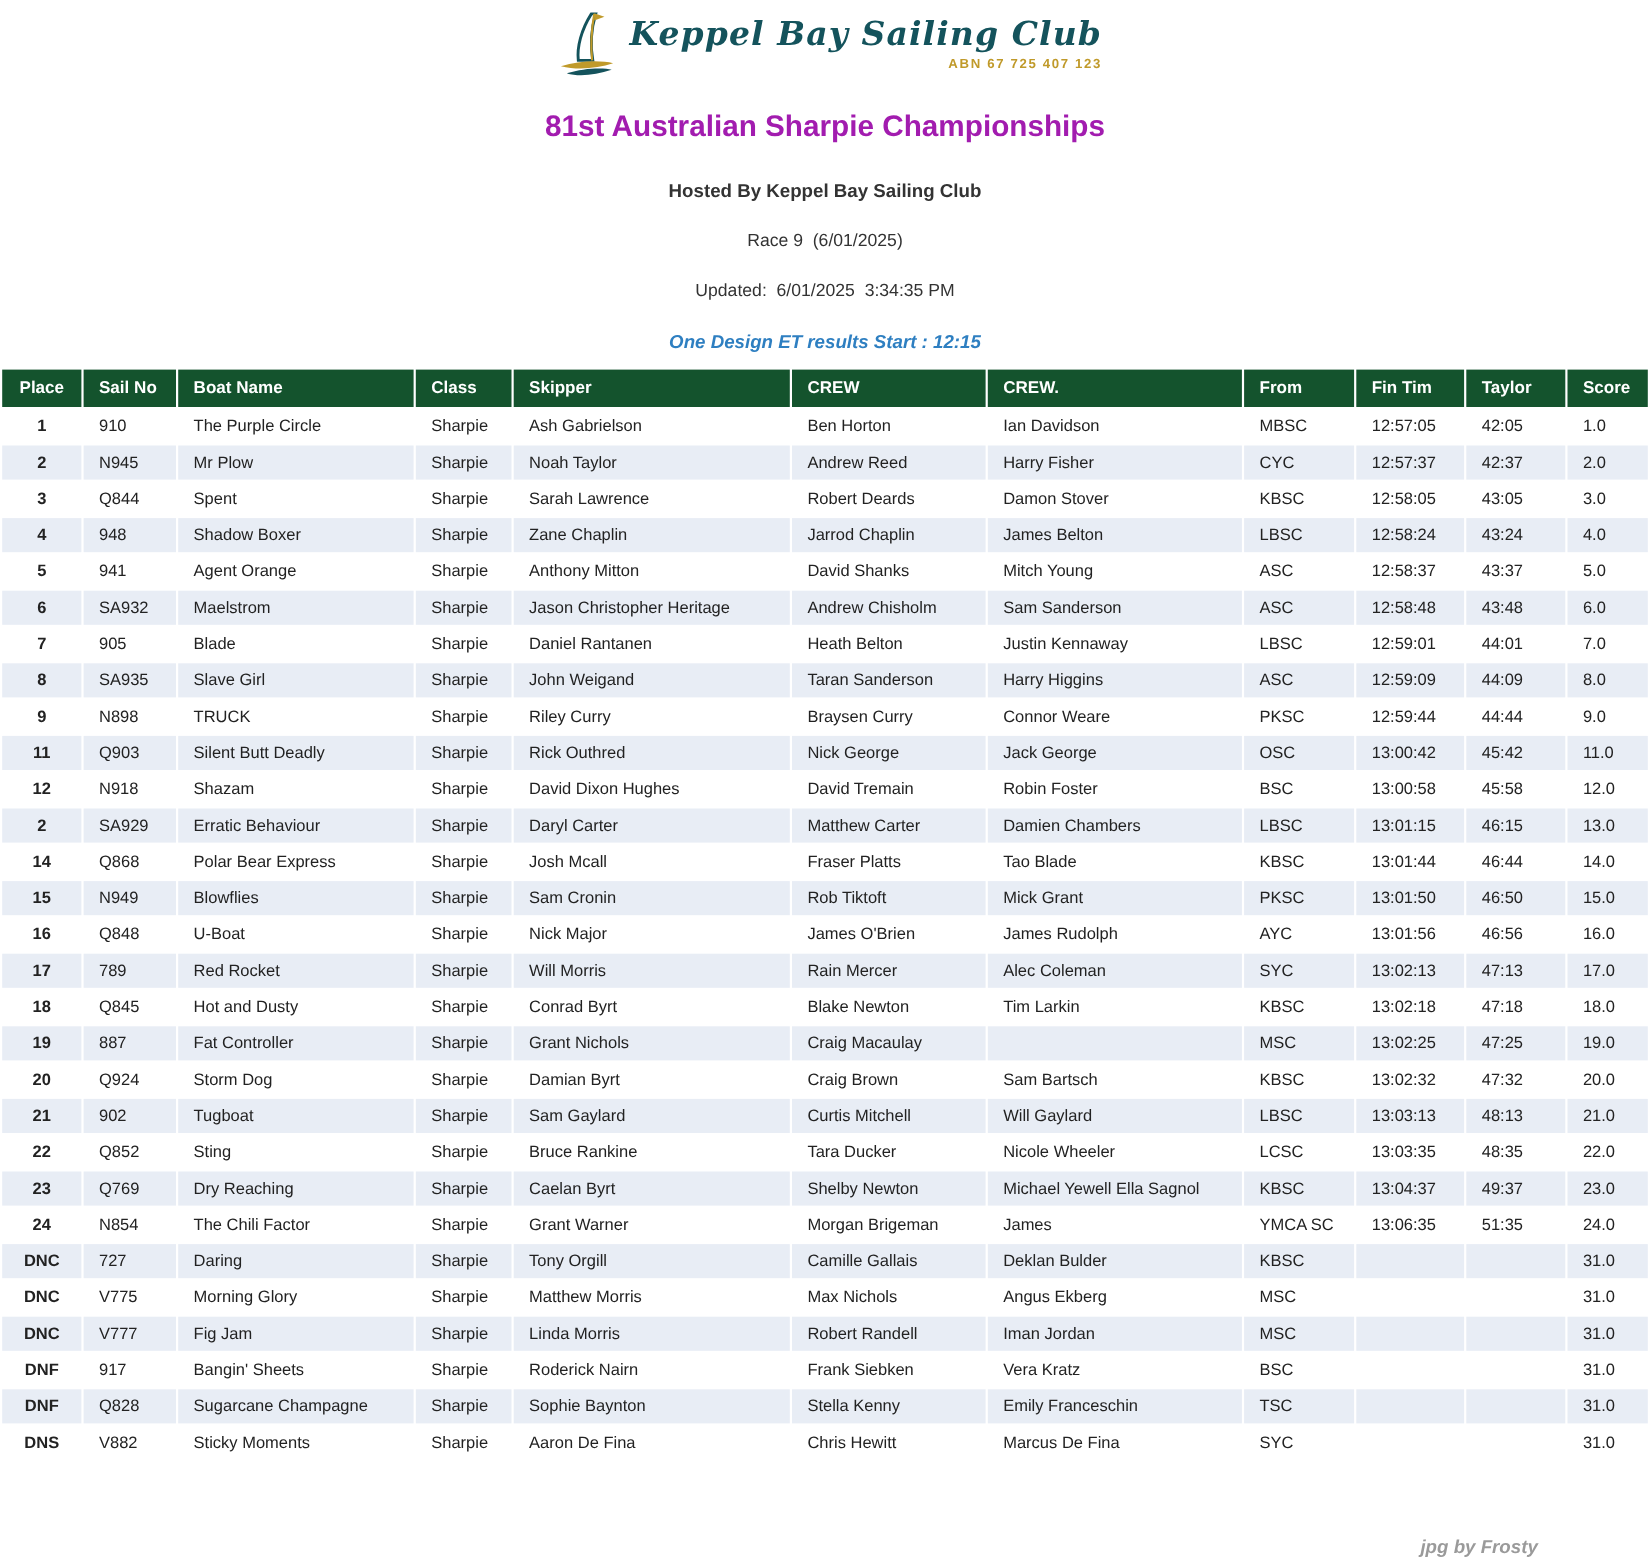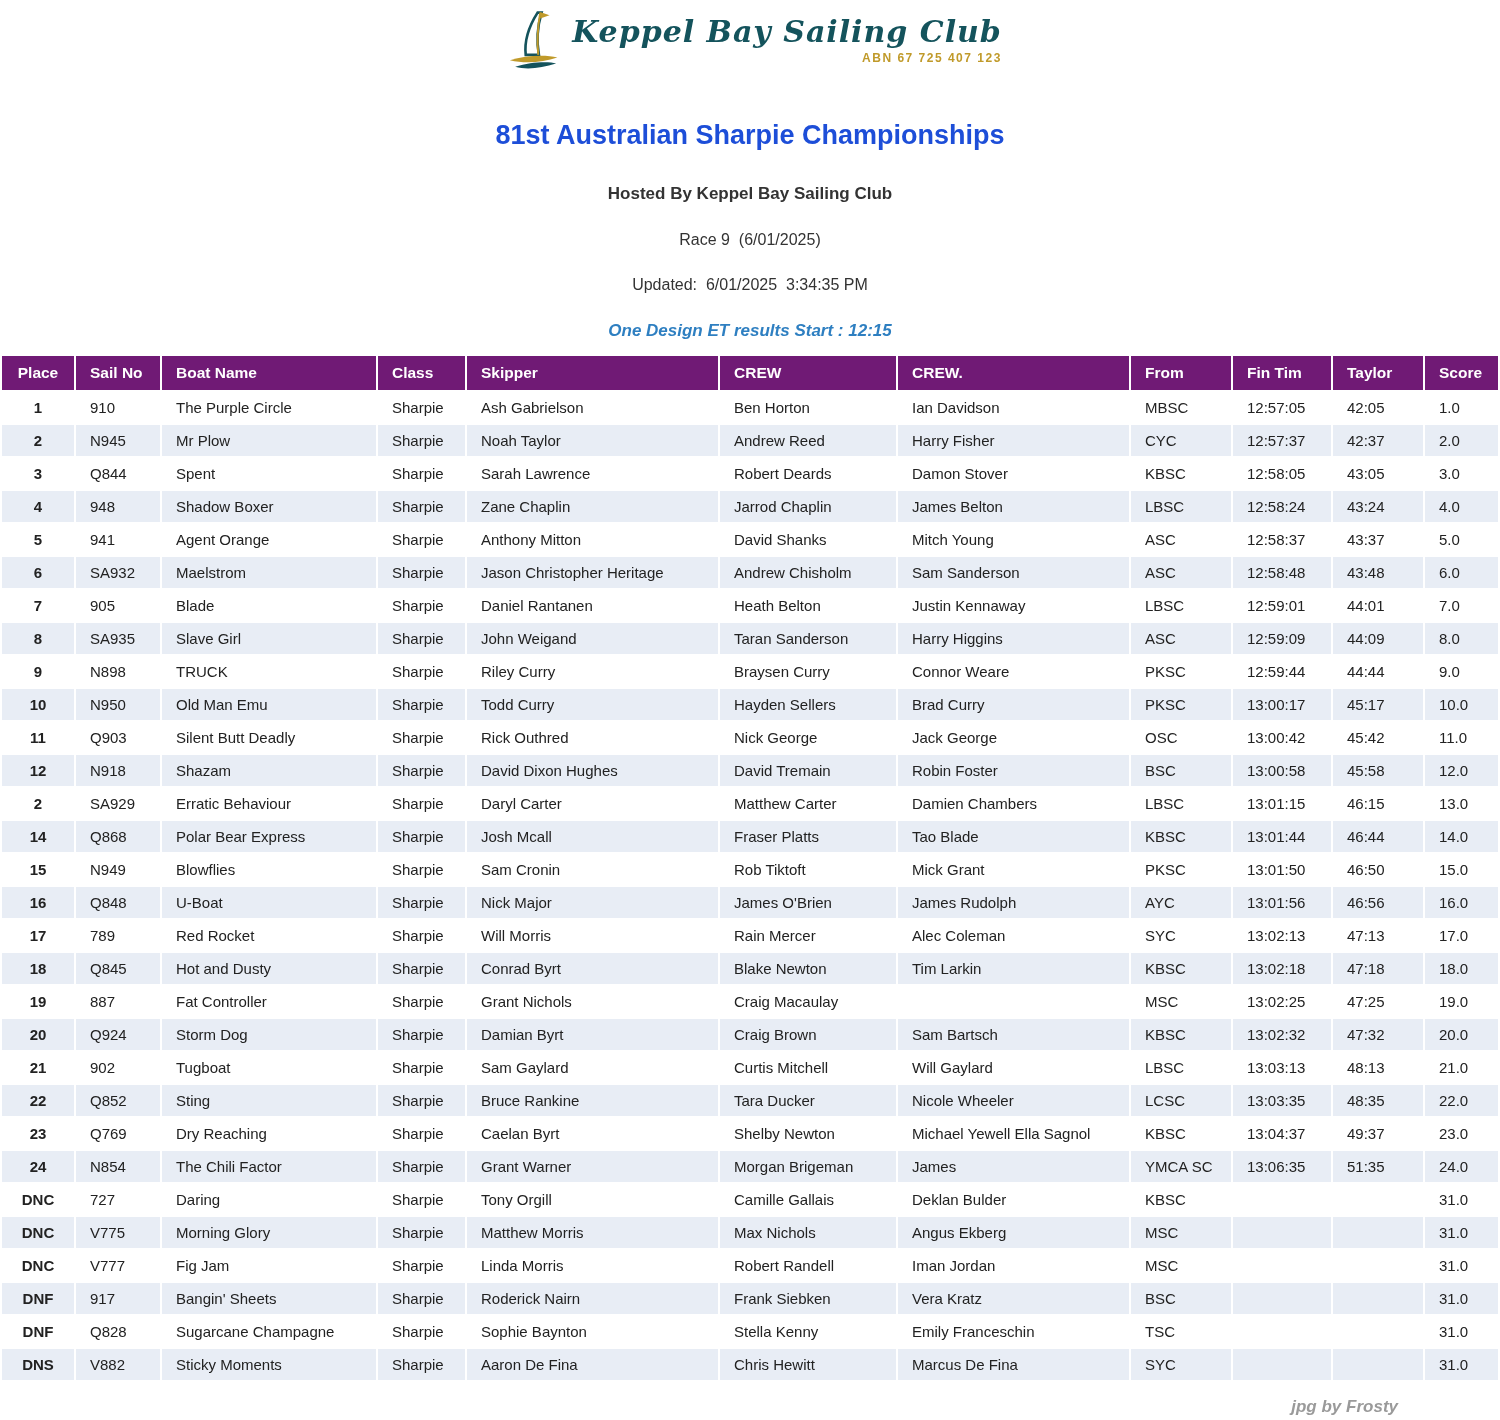--- a/index.html
+++ b/index.html
@@ -8,28 +8,28 @@
   .page { width:1500px; min-height:1420px; position:relative; margin:0 auto; background:#fff; overflow:hidden; }
 
   
   .masthead { text-align:center; padding-top:6px; }
   .logo { display:flex; justify-content:center; align-items:flex-start; gap:8px; height:78px; }
   .logo-mark { flex:0 0 auto; margin-top:2px; }
   .logo-text { text-align:left; padding-top:10px; }
   .club-name { font-family:"DejaVu Serif", serif; font-style:italic; font-weight:bold; font-size:30px; color:#14535c; letter-spacing:1px; line-height:1.05; }
   .abn { color:#c09a2a; font-size:12px; text-align:right; margin-top:3px; letter-spacing:1.5px; font-weight:bold; }
 
-  .page-title { color:#1d4ed8; font-size:27px; font-weight:bold; margin:36px 0 0 0; }
+  .page-title { color:#a21caf; font-size:27px; font-weight:bold; margin:16px 0 0 0; }
   .hosted-by { color:#333; font-size:17px; font-weight:bold; margin-top:33px; }
   .meta { color:#333; font-size:16px; margin-top:27px; white-space:pre; }
   .start-note { color:#2e7fc1; font-size:17px; font-weight:bold; font-style:italic; margin-top:27px; }
 
   
   table.results { width:1470px; margin:13px auto 0 auto; border-collapse:separate; border-spacing:2px; table-layout:fixed; font-size:15px; }
-  table.results th { background:#701a75; color:#ffffff; font-weight:bold; text-align:left; padding:8px 2px 8px 14px; font-size:15.5px; white-space:nowrap; overflow:hidden;margin-top:20px; }
+  table.results th { background:#14532d; color:#ffffff; font-weight:bold; text-align:left; padding:8px 2px 8px 14px; font-size:15.5px; white-space:nowrap; overflow:hidden;margin-top:20px; }
   table.results th.center { text-align:center; padding-left:2px; }
   table.results td { background:#ffffff; padding:7px 2px 7px 14px; white-space:nowrap; overflow:hidden; color:#222; }
   table.results tbody tr:nth-child(even) td { background:#e8edf5; }
   table.results td.place { text-align:center; font-weight:bold; padding-left:2px; }
 
   .watermark { position:absolute; right:102px; bottom:3px; color:#9a9a9a; font-size:17px; font-style:italic; font-weight:bold; }
 </style>
 </head>
 <body>
 
@@ -187,33 +187,20 @@
           <td>Sharpie</td>
           <td>Riley Curry</td>
           <td>Braysen Curry</td>
           <td>Connor Weare</td>
           <td>PKSC</td>
           <td>12:59:44</td>
           <td>44:44</td>
           <td>9.0</td>
         </tr>
         <tr>
-          <td class="place">10</td>
-          <td>N950</td>
-          <td>Old Man Emu</td>
-          <td>Sharpie</td>
-          <td>Todd Curry</td>
-          <td>Hayden Sellers</td>
-          <td>Brad Curry</td>
-          <td>PKSC</td>
-          <td>13:00:17</td>
-          <td>45:17</td>
-          <td>10.0</td>
-        </tr>
-        <tr>
           <td class="place">11</td>
           <td>Q903</td>
           <td>Silent Butt Deadly</td>
           <td>Sharpie</td>
           <td>Rick Outhred</td>
           <td>Nick George</td>
           <td>Jack George</td>
           <td>OSC</td>
           <td>13:00:42</td>
           <td>45:42</td>

